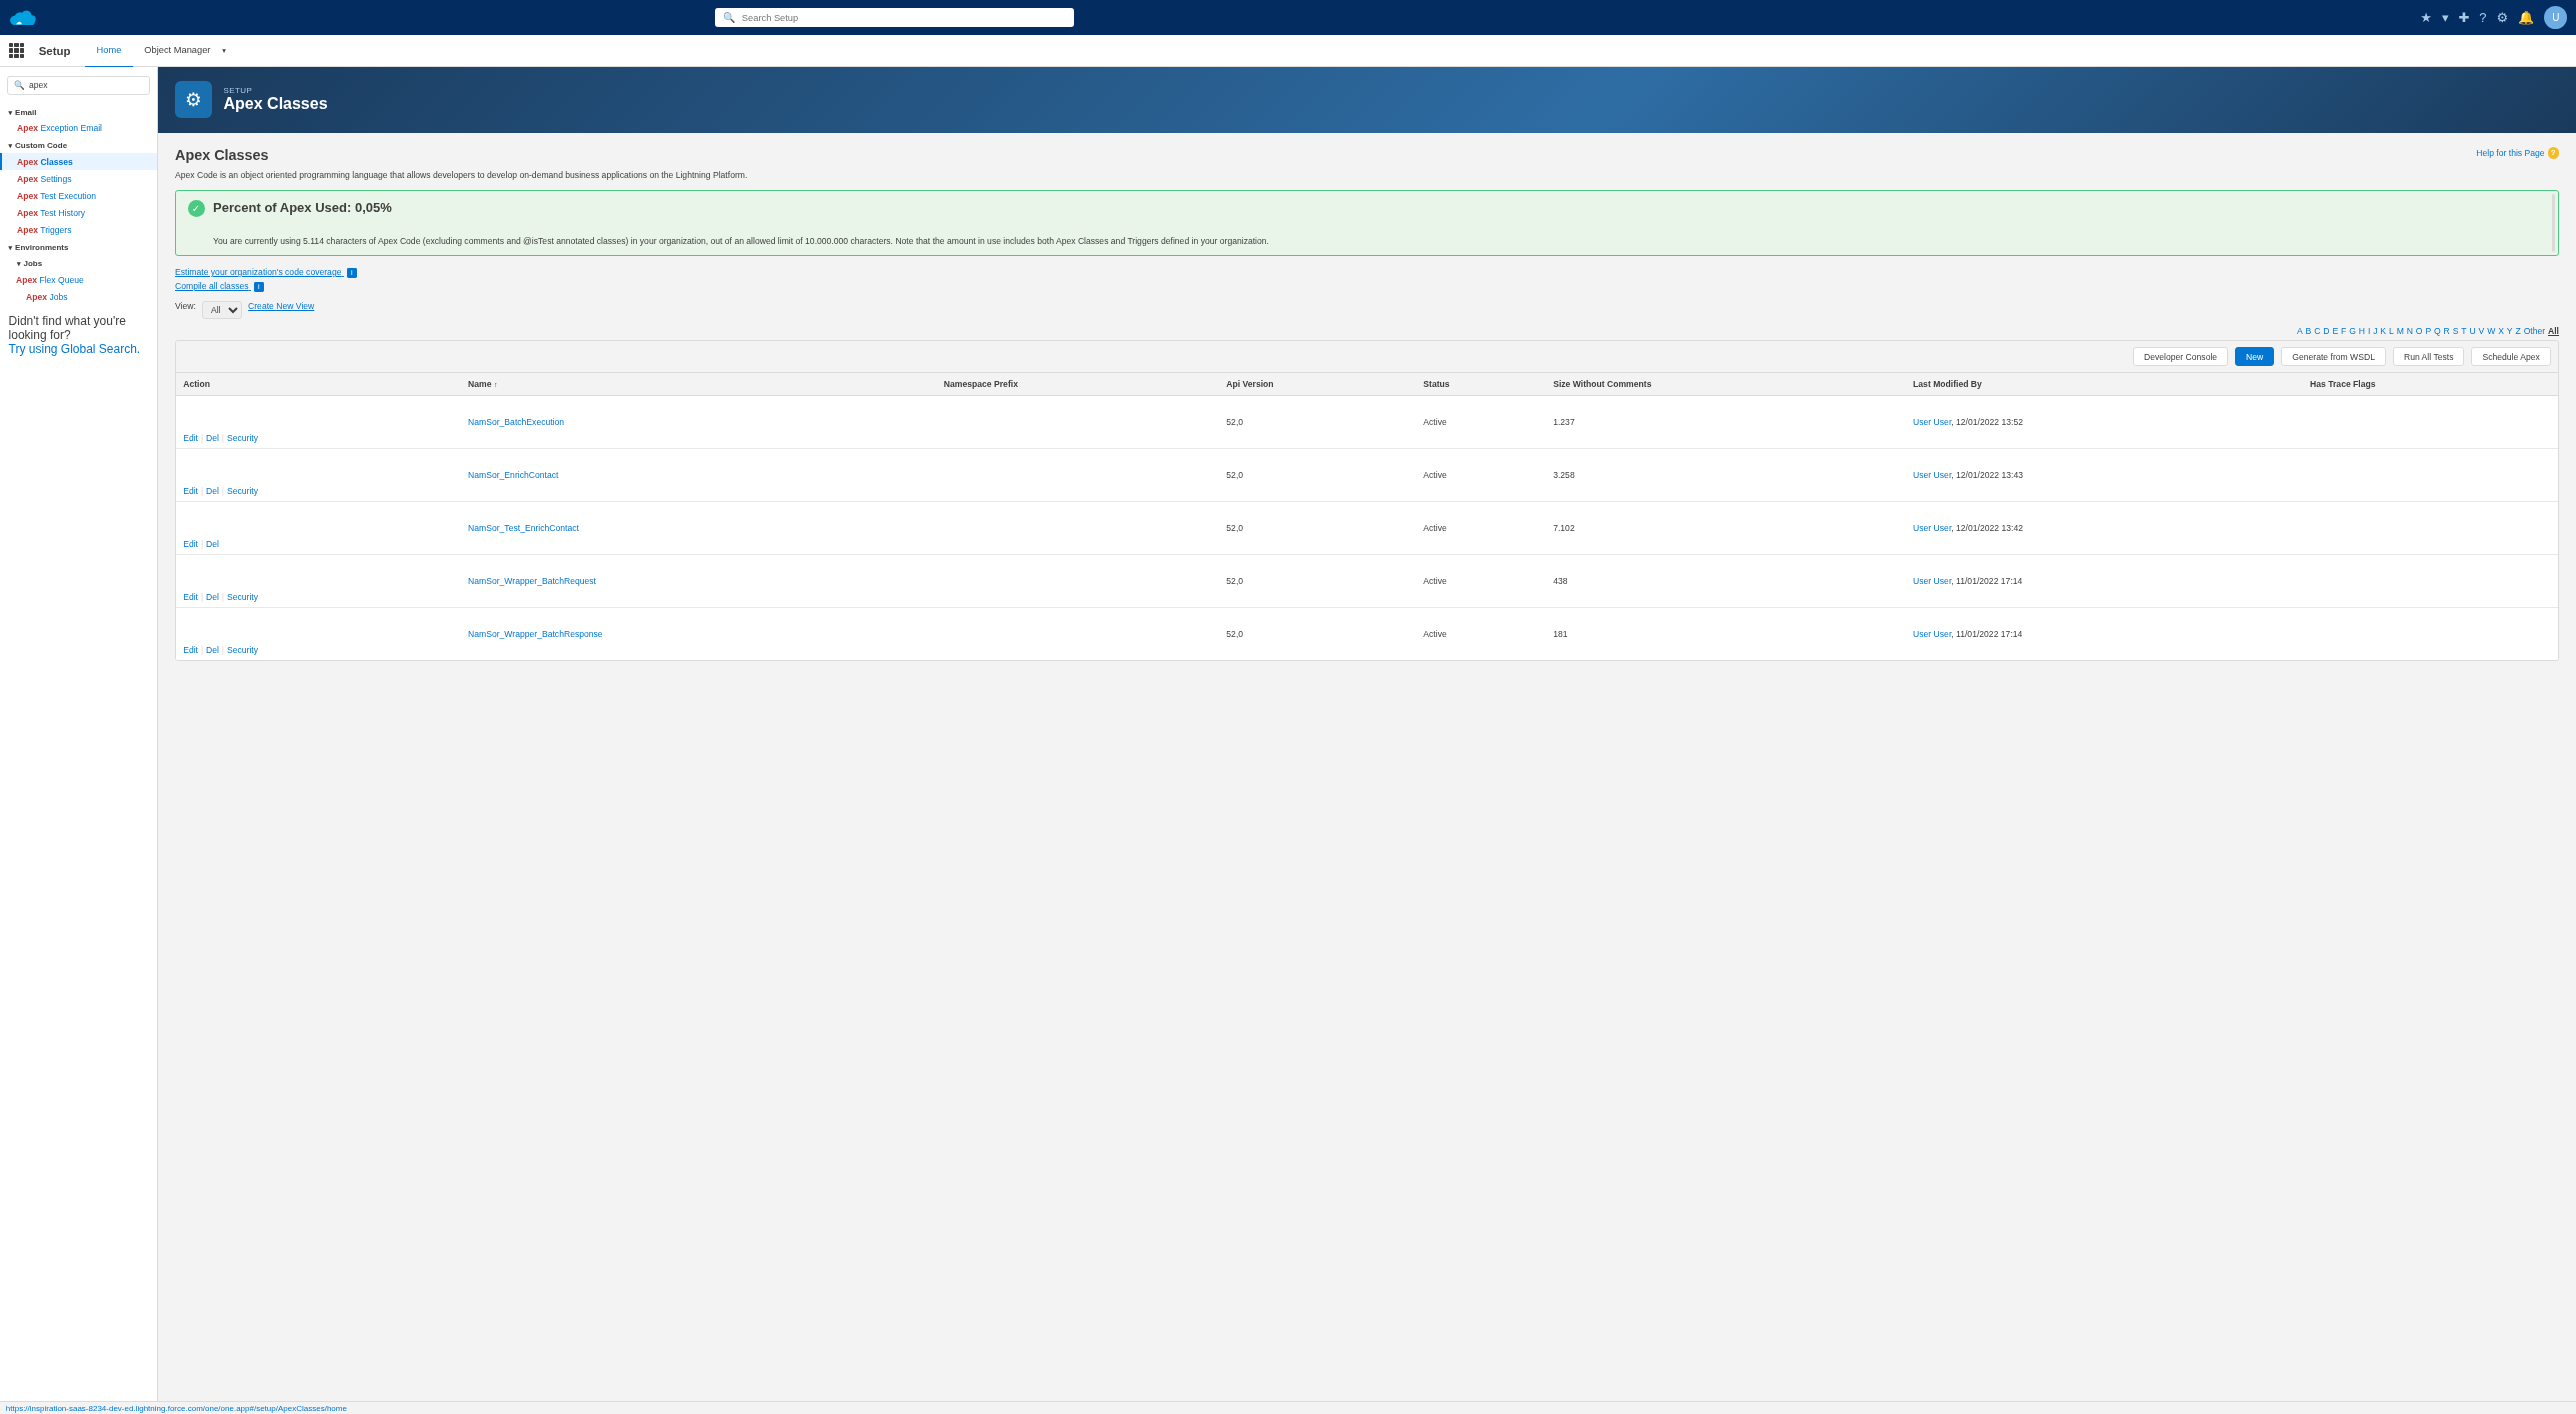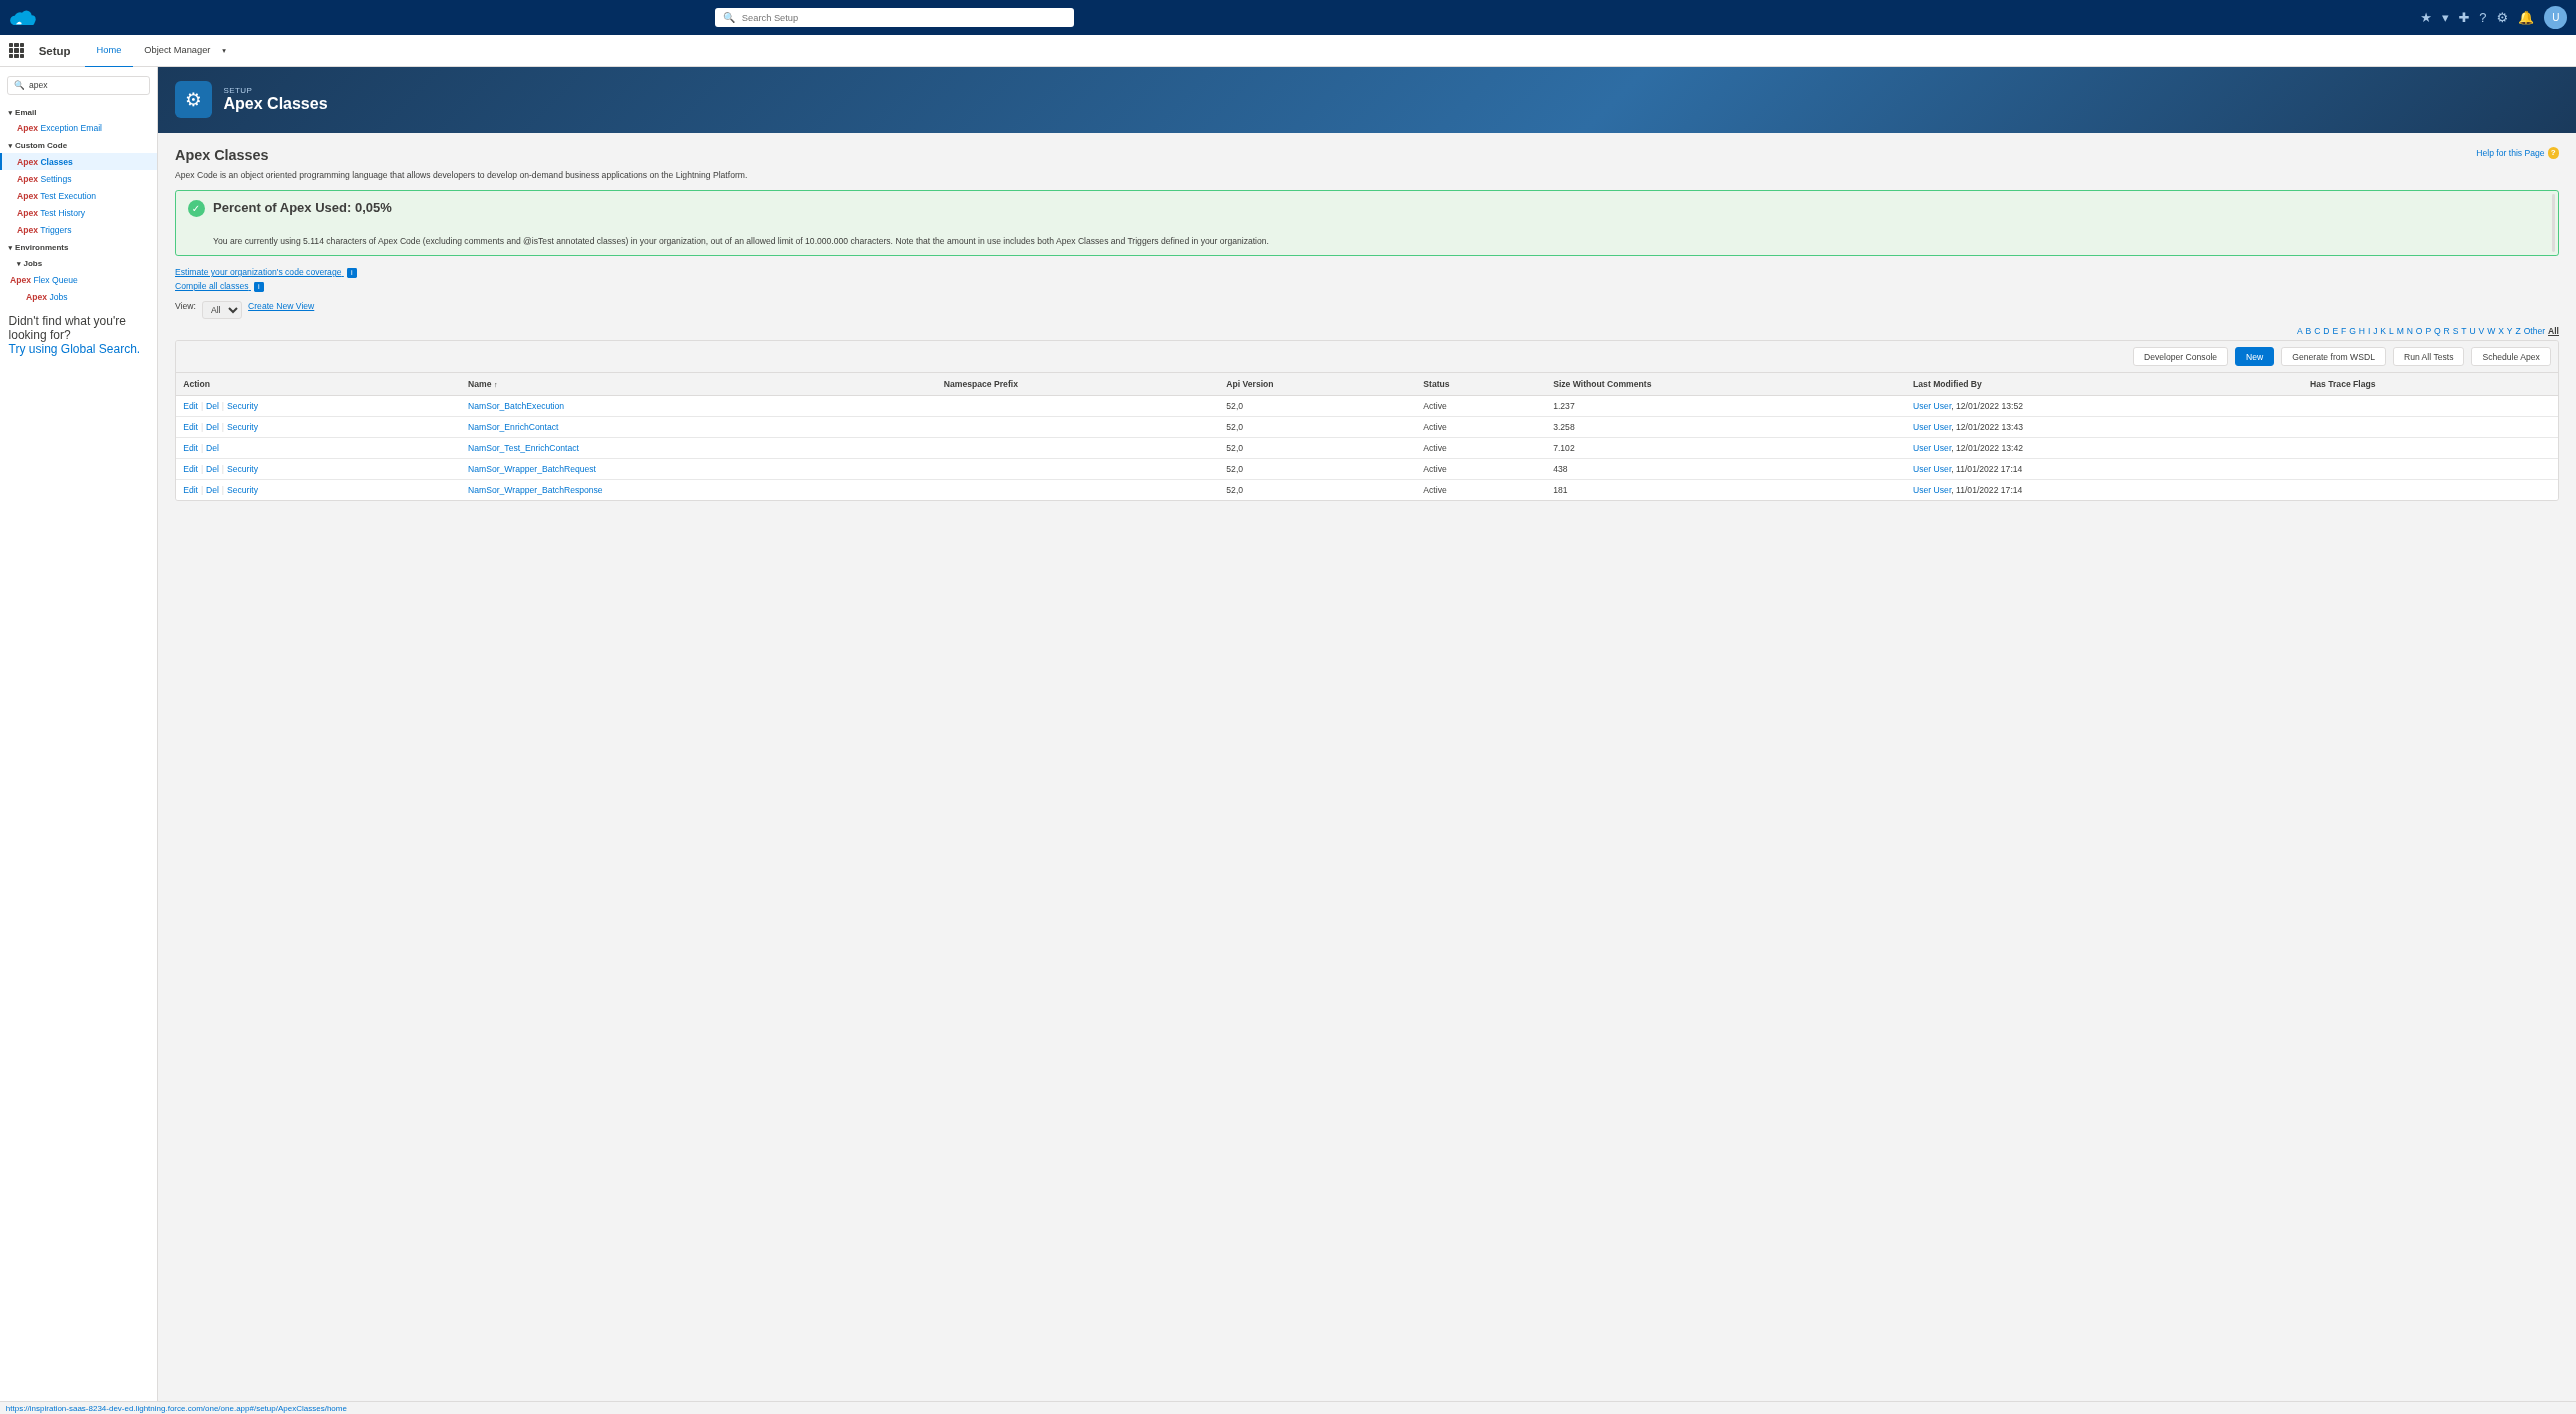--- a/index.html
+++ b/index.html
@@ -403,21 +403,21 @@
     tbody tr {
       border-bottom: 0.7px solid #e8e8e8;
     }
     tbody tr:last-child { border-bottom: none; }
     tbody td {
       padding: 5px 7.2px;
       font-size: 8.6px;
       color: #3e3e3c;
     }
     tbody td a { color: #0176d3; cursor: pointer; text-decoration: none; }
-    tbody td .action-links { display: flex; gap: 2.9px; align-items: center; }
+    tbody td .action-links { display: flex; gap: 2.9px; align-items: center; margin-top: 32px; }
     tbody td .action-sep { color: #dddbda; }
 
     
     ::-webkit-scrollbar { width: 4.3px; height: 4.3px; }
     ::-webkit-scrollbar-track { background: #f3f3f3; }
     ::-webkit-scrollbar-thumb { background: #c9c9c9; border-radius: 2.2px; }
   </style>
 </head>
 <body>
 
@@ -509,21 +509,21 @@
 
     <div class="sidebar-section-header">
       <span class="caret">▾</span>
       <span>Environments</span>
     </div>
 
     <div class="sidebar-section-header" style="padding-left:17px;">
       <span class="caret">▾</span>
       <span>Jobs</span>
     </div>
-    <a class="sidebar-item" style="padding-left:10px;">
+    <a class="sidebar-item" style="padding-left:16px;">
       <span style="color:#c23934; font-weight:600;">Apex</span><span> Flex Queue</span>
     </a>
     <a class="sidebar-item" style="padding-left:26px;">
       <span style="color:#c23934; font-weight:600;">Apex</span><span> Jobs</span>
     </a>
 
     <div class="sidebar-not-found">
       <span>Didn't find what you're looking for?</span><br>
       <a>Try using Global Search.</a>
     </div>

